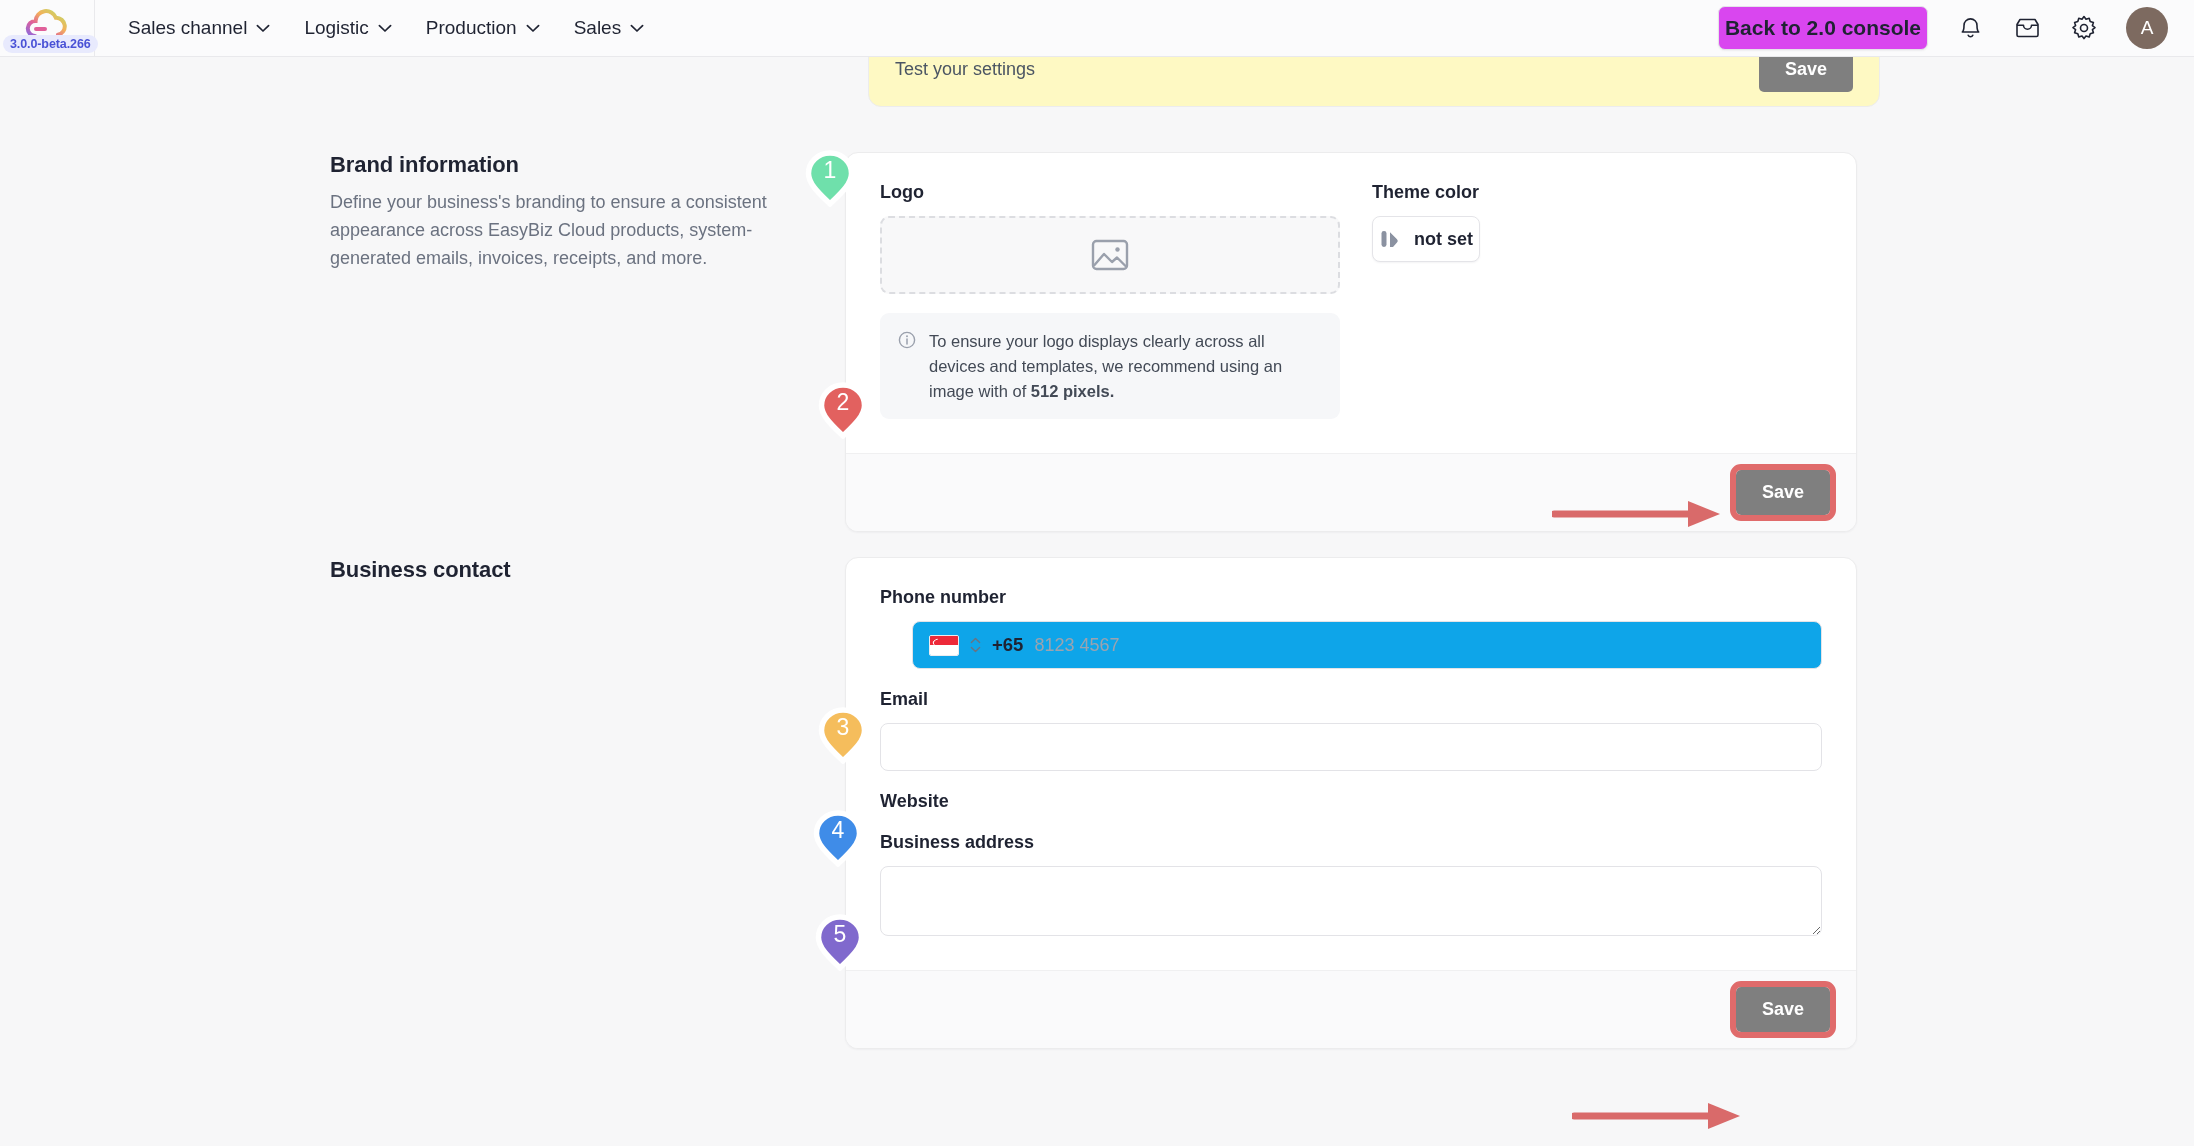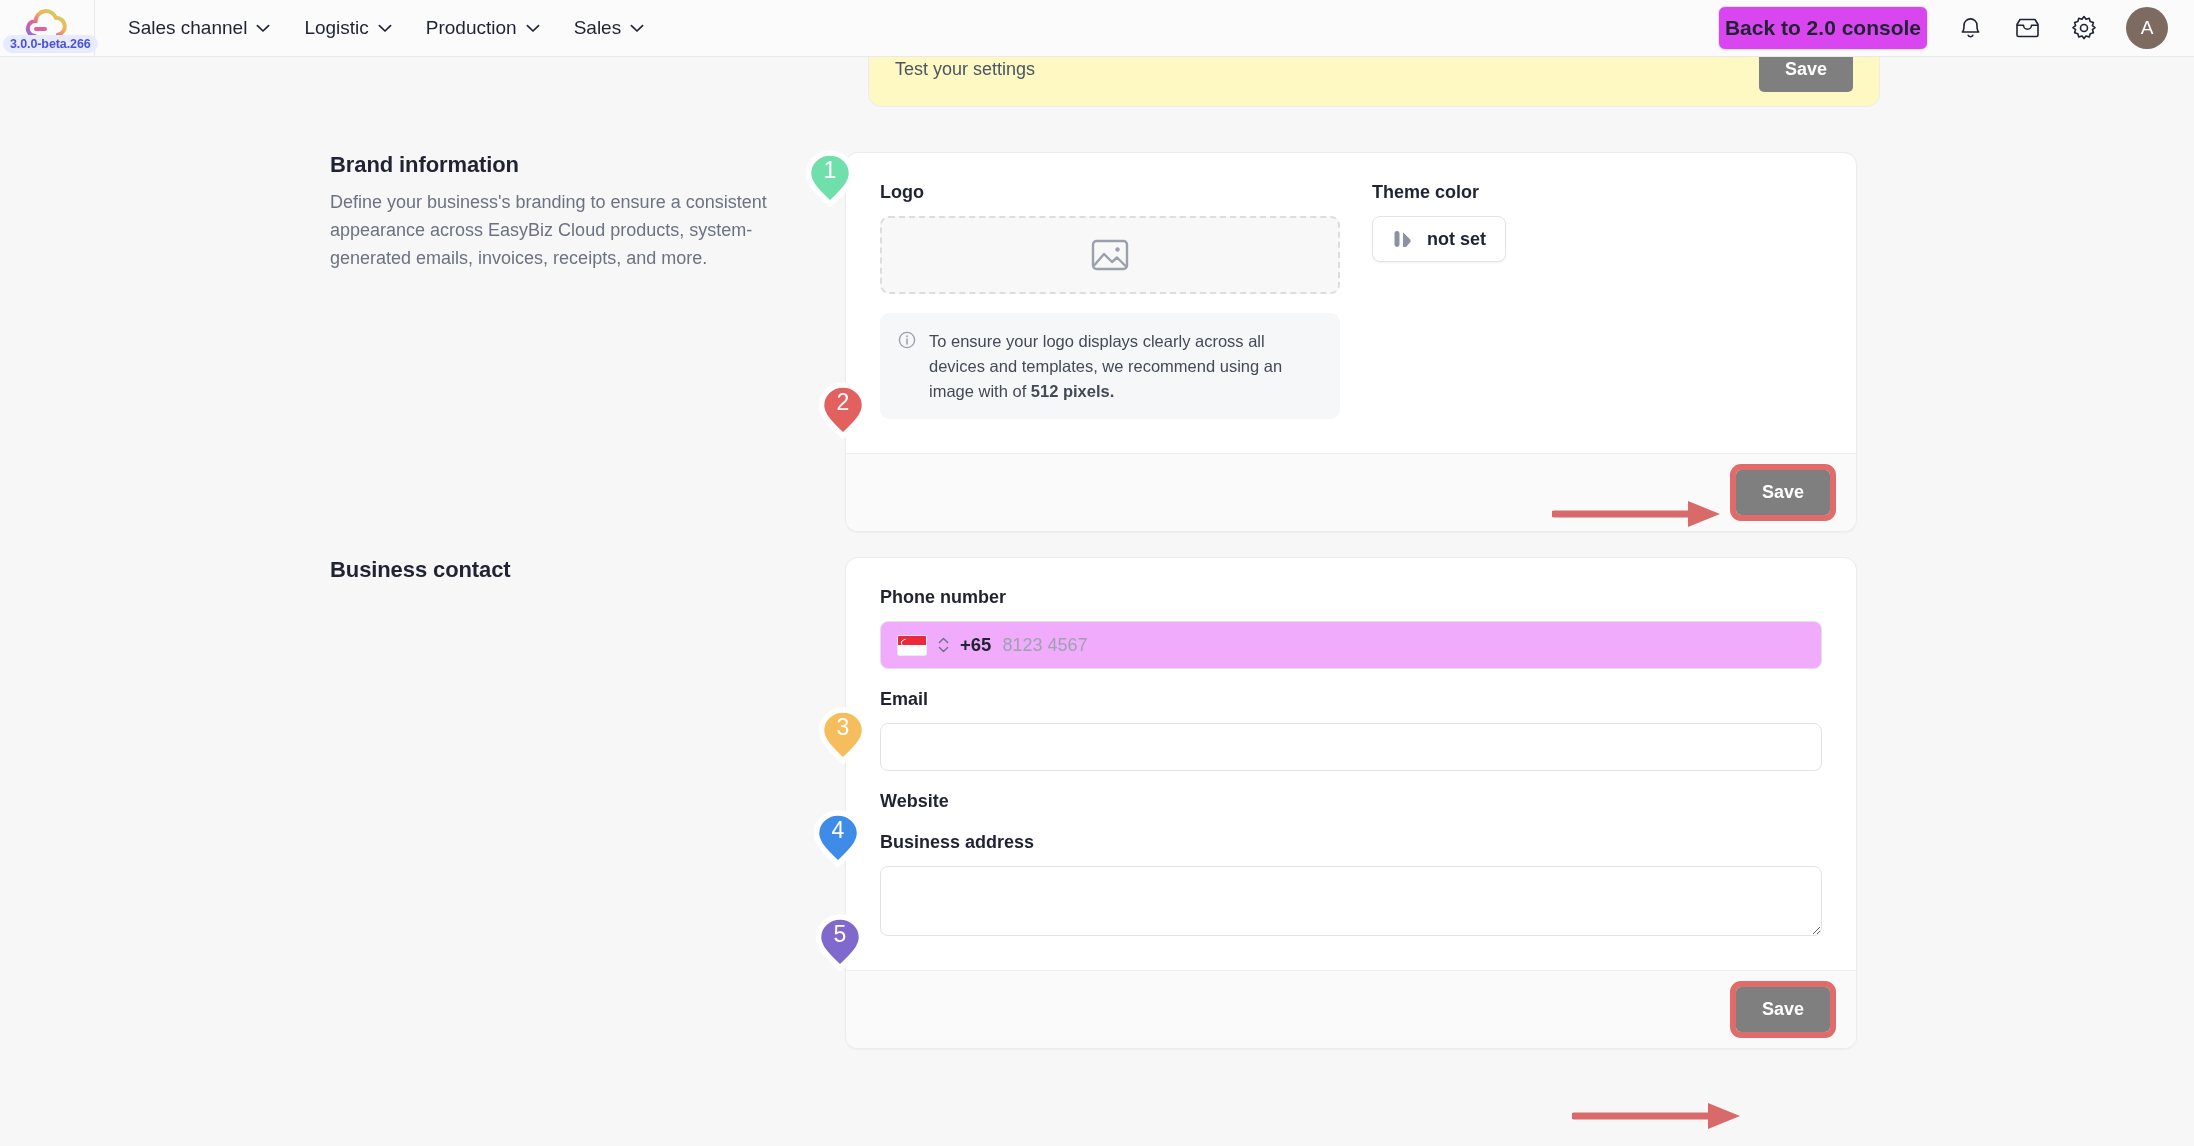--- a/index.html
+++ b/index.html
@@ -122,21 +122,21 @@
   }
   .info-text {
     font-size: 16.5px; line-height: 1.5; color: #434a56; font-weight: 600;
   }
   .info-text .lite { font-weight: 400; }
 
   .theme-col { width: 330px; }
   .color-btn {
     display: inline-flex; align-items: center; gap: 13px;
     background: #fff; border: 1px solid #e4e4e8;
-    border-radius: 8px; padding: 11px 19px;
+    border-radius: 8px; padding: 11px 6px;
     font-size: 18px; font-weight: 600; color: #1f2332;
     cursor: pointer; box-shadow: 0 1px 2px rgba(16,20,40,.05);
   }
 
   
   .inp {
     width: 100%; height: 48px;
     border: 1px solid #e3e3e7; border-radius: 8px;
     background: #fff; font-size: 18px; color: #1f2332;
     padding: 0 16px;
@@ -148,22 +148,22 @@
     width: 100%; height: 70px;
     border: 1px solid #e3e3e7; border-radius: 8px;
     background: #fff; font-size: 18px; color: #1f2332;
     padding: 11px 16px; resize: vertical;
     font-family: "Liberation Sans", sans-serif;
     outline: none; display: block;
   }
   .phone-wrap {
     display: flex; align-items: center;
     height: 48px; border: 1px solid #e3e3e7;
-    border-radius: 8px; background: #f0abfc;
-    padding: 0 16px; gap: 11px;
+    border-radius: 8px; background: #0ea5e9;
+    padding: 0 16px; gap: 11px; margin-left: 32px;
   }
   .flag {
     width: 30px; height: 21px; border-radius: 2px;
     overflow: hidden; position: relative; flex: none;
     border: 1px solid #ececf0;
   }
   .flag .top { position: absolute; inset: 0 0 50% 0; background: #ED2939; }
   .flag .bot { position: absolute; inset: 50% 0 0 0; background: #fff; }
   .flag .moon {
     position: absolute; left: 3px; top: 3px;

